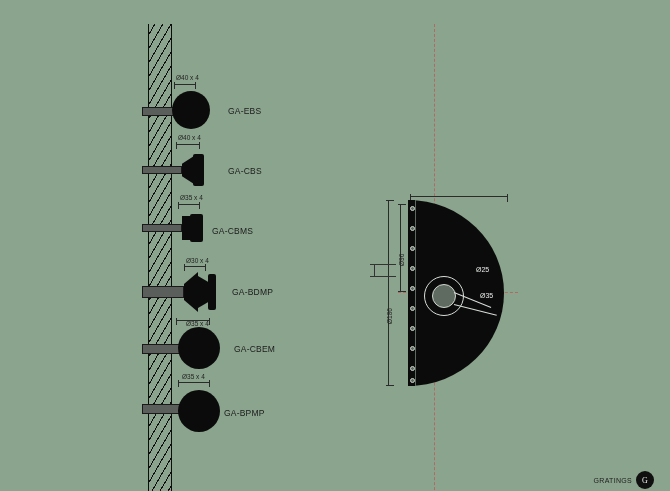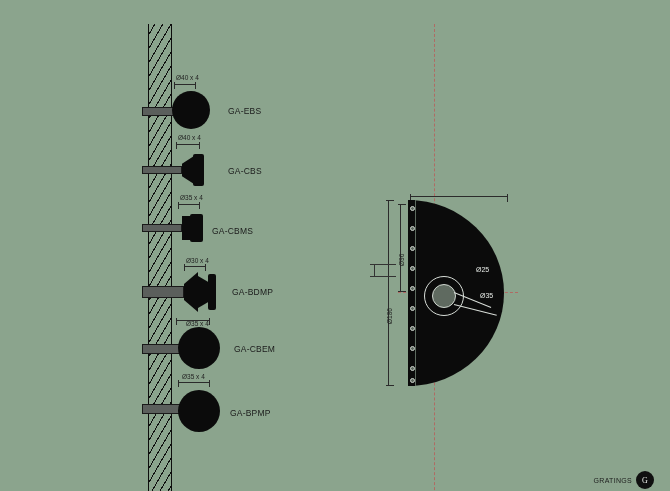--- a/index.html
+++ b/index.html
@@ -288,21 +288,21 @@
     <div class="head-disc" style="left:178px; top:303px; width:42px; height:42px;"></div>
     <div class="dimtext" style="left:186px; top:296px;">Ø35 x 4</div>
     <div class="part-label" style="left:234px; top:320px;">GA-CBEM</div>
   </div>
 
   <div>
     <div class="shaft" style="left:142px; top:380px; width:38px; height:10px;"></div>
     <div class="head-disc" style="left:178px; top:366px; width:42px; height:42px;"></div>
     <div class="dimline" style="left:178px; top:358px; width:32px;"></div>
     <div class="dimtext" style="left:182px; top:349px;">Ø35 x 4</div>
-    <div class="part-label" style="left:230px; top:384px;">GA-BPMP</div>
+    <div class="part-label" style="left:224px; top:384px;">GA-BPMP</div>
   </div>
 
   <div class="centerline"></div>
   <div class="centerline-h"></div>
 
   <div class="hdim-top" style="left:410px; top:172px; width:98px;"></div>
 
   <div class="vdim" style="left:388px; top:176px; height:186px;"></div>
   <div class="vdim" style="left:400px; top:180px; height:88px;"></div>
   <div class="vdim-text" style="left:386px; top:300px;">Ø186</div>

